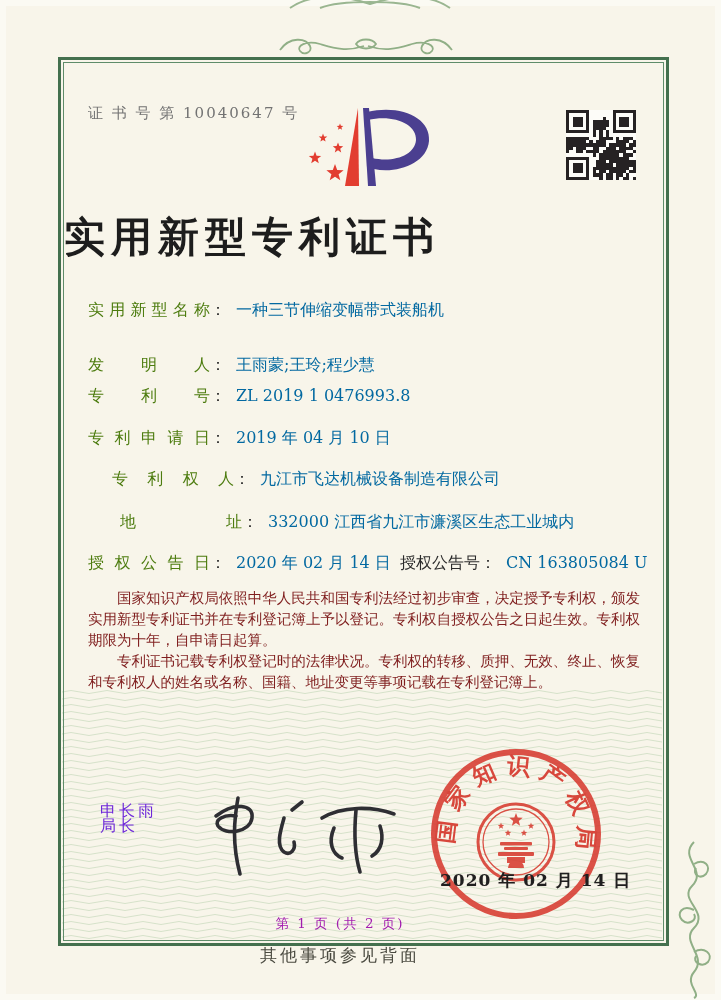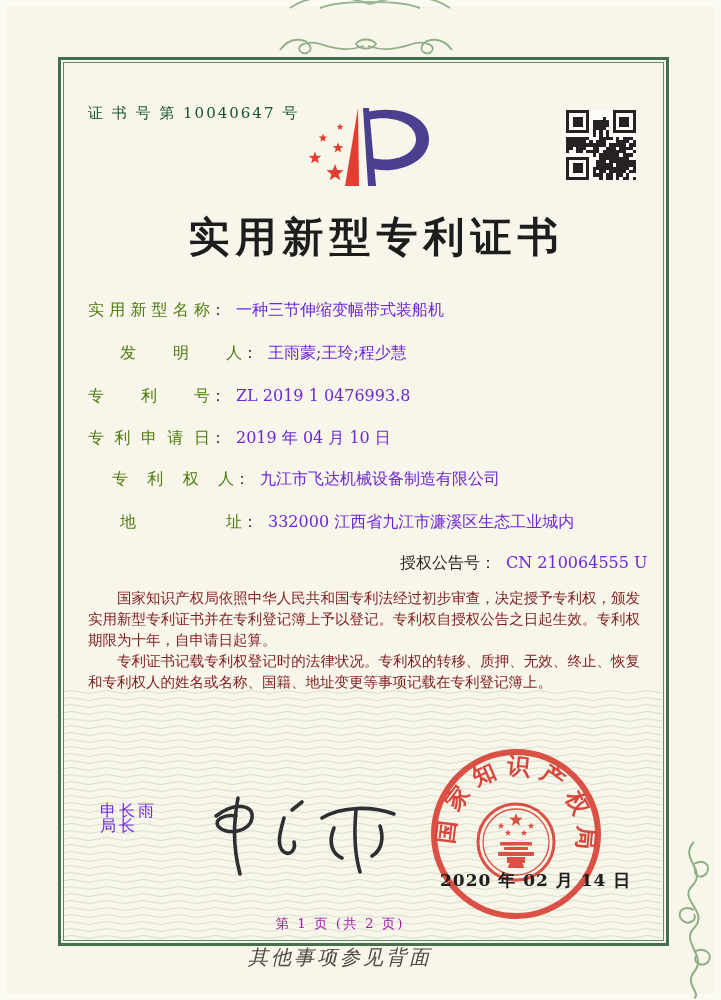--- a/index.html
+++ b/index.html
@@ -7,40 +7,40 @@
     position:relative; width:721px; height:1000px; overflow:hidden;
     background:#f8f5ea;
     font-family:"DejaVu Serif","Liberation Serif",serif;
     color:#2b2b2b;
     box-shadow:inset 0 0 0 6px #fbfaf3;
   }
   .frame{position:absolute; left:58px; top:57px; width:605px; height:883px;
     border:3px solid #44704e;}
   .frame-inner{position:absolute; inset:2px; border:1px solid #5f8c6a;}
   .abs{position:absolute;}
-  .cert-no{left:88px; top:104px; font-size:15px; letter-spacing:2px; color:#14532d;}
-  .title{left:76px; top:210px; width:601px; text-align:center;
+  .cert-no{left:88px; top:104px; font-size:15px; letter-spacing:2px; color:#737373;}
+  .title{left:64px; top:210px; width:601px; text-align:left;
     font-size:41px; font-weight:600; letter-spacing:6px; color:#1d1d1d;}
   .row{left:88px; width:560px; height:22px; font-size:16px; white-space:nowrap;}
   .flabel{display:inline-block; width:122px; text-align:justify; text-align-last:justify; color:#4d7c0f;}
   .colon{margin-right:10px;}
-  .fvalue{color:#6d28d9;}
+  .fvalue{color:#0369a1;}
   .grant-no{left:400px; top:553px; font-size:16px; white-space:nowrap;}
   .paras{left:88px; top:588px; width:552px; font-size:14.5px; line-height:21px;
     text-align:justify; color:#7f1d1d;}
   .paras p{margin:0; text-indent:2em;}
   .signer{left:100px; font-size:16px; letter-spacing:3px; color:#6d28d9;}
   .sig-svg{left:200px; top:792px;}
   .seal{left:428px; top:746px; opacity:.92;}
   .seal-date{left:440px; top:869px; font-size:17px; letter-spacing:1px; color:#1f1f1f;
     font-weight:600; text-shadow:0 0 1px rgba(60,20,15,.2);}
   .page-info{left:60px; top:915px; width:560px; text-align:center; font-size:13.5px;
     letter-spacing:2px; color:#a21caf;}
-  .back-note{left:60px; top:944px; width:560px; text-align:center; font-size:20px;
-    letter-spacing:3px; color:#4a4a40;font-style:italic;}
+  .back-note{left:60px; top:944px; width:560px; text-align:center; font-size:17px;
+    letter-spacing:3px; color:#4a4a40;}
   .qr{left:566px; top:110px; width:70px; height:70px; background:#fdfcf8;
     display:grid; grid-template-columns:repeat(21,1fr); grid-template-rows:repeat(21,1fr);}
   .qr div{background:transparent;}
   .qr div.on{background:#262223;}
   svg{display:block;}
 </style>
 </head>
 <body>
 
 <div class="stage">
@@ -565,37 +565,40 @@
       <div class="on"></div>
       <div class=""></div>
       <div class="on"></div>
     </div>
 
   <div class="abs title">实用新型专利证书</div>
 
   <div class="abs row" style="top:300px;">
     <span class="flabel">实用新型名称</span><span class="colon">：</span><span class="fvalue">一种三节伸缩变幅带式装船机</span>
   </div>
-  <div class="abs row" style="top:343px;margin-left:32px;">
+  <div class="abs row" style="top:355px;">
     <span class="flabel">发明人</span><span class="colon">：</span><span class="fvalue">王雨蒙;王玲;程少慧</span>
   </div>
   <div class="abs row" style="top:386px;">
     <span class="flabel">专利号</span><span class="colon">：</span><span class="fvalue">ZL 2019 1 0476993.8</span>
   </div>
   <div class="abs row" style="top:428px;">
     <span class="flabel">专利申请日</span><span class="colon">：</span><span class="fvalue">2019 年 04 月 10 日</span>
   </div>
   <div class="abs row" style="top:469px;margin-left:24px;">
     <span class="flabel">专利权人</span><span class="colon">：</span><span class="fvalue">九江市飞达机械设备制造有限公司</span>
   </div>
   <div class="abs row" style="top:512px;margin-left:32px;">
     <span class="flabel">地址</span><span class="colon">：</span><span class="fvalue">332000 江西省九江市濂溪区生态工业城内</span>
   </div>
+  <div class="abs row" style="top:553px; width:330px;">
+    <span class="flabel">授权公告日</span><span class="colon">：</span><span class="fvalue">2020 年 02 月 14 日</span>
+  </div>
   <div class="abs grant-no">
-    <span>授权公告号</span><span class="colon">：</span><span class="fvalue">CN 210064555 U</span>
+    <span>授权公告号</span><span class="colon">：</span><span class="fvalue">CN 163805084 U</span>
   </div>
 
   <div class="abs paras">
     <p>国家知识产权局依照中华人民共和国专利法经过初步审查，决定授予专利权，颁发实用新型专利证书并在专利登记簿上予以登记。专利权自授权公告之日起生效。专利权期限为十年，自申请日起算。</p>
     <p>专利证书记载专利权登记时的法律状况。专利权的转移、质押、无效、终止、恢复和专利权人的姓名或名称、国籍、地址变更等事项记载在专利登记簿上。</p>
   </div>
 
   <div class="abs signer" style="top:816px;">局长</div>
   <div class="abs signer" style="top:801px;">申长雨</div>
 

